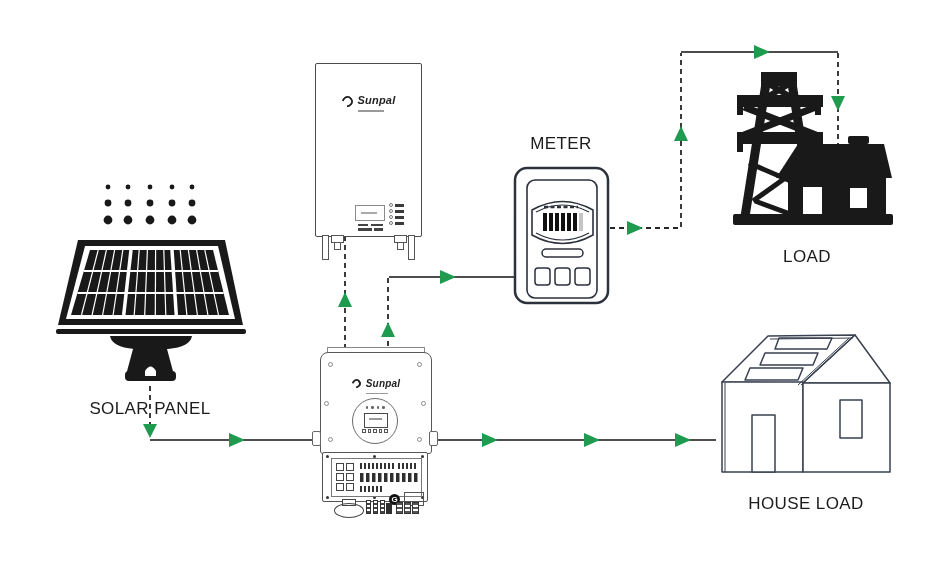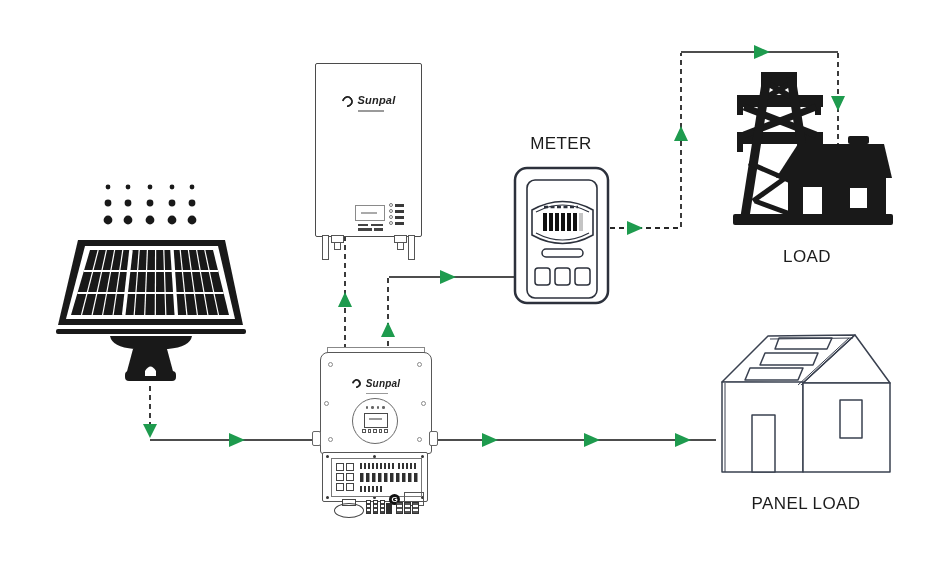--- a/index.html
+++ b/index.html
@@ -86,21 +86,22 @@
       <polygon points="754,45 754,59 770,52"></polygon>
       <polygon points="831,96 845,96 838,111"></polygon>
       <polygon points="482,433 482,447 498,440"></polygon>
       <polygon points="584,433 584,447 600,440"></polygon>
       <polygon points="675,433 675,447 691,440"></polygon>
     </g>
   </svg>
 
   <div class="lbl" style="left:511px;top:134px;width:100px">METER</div>
   <div class="lbl" style="left:757px;top:247px;width:100px">LOAD</div>
-  <div class="lbl" style="left:731px;top:494px;width:150px">PANEL LOAD</div>
+  <div class="lbl" style="left:75px;top:399px;width:150px">SOLAR PANEL</div>
+  <div class="lbl" style="left:731px;top:494px;width:150px">HOUSE LOAD</div>
 
   <svg class="abs" style="left:50px;top:175px" width="210" height="215" viewBox="0 0 210 215">
     <g fill="#191919">
       <circle cx="58" cy="12" r="2.4"></circle>
         <circle cx="78" cy="12" r="2.4"></circle>
         <circle cx="100" cy="12" r="2.4"></circle>
         <circle cx="122" cy="12" r="2.4"></circle>
         <circle cx="142" cy="12" r="2.4"></circle>
       <circle cx="58" cy="28" r="3.4"></circle>
         <circle cx="78" cy="28" r="3.4"></circle>

